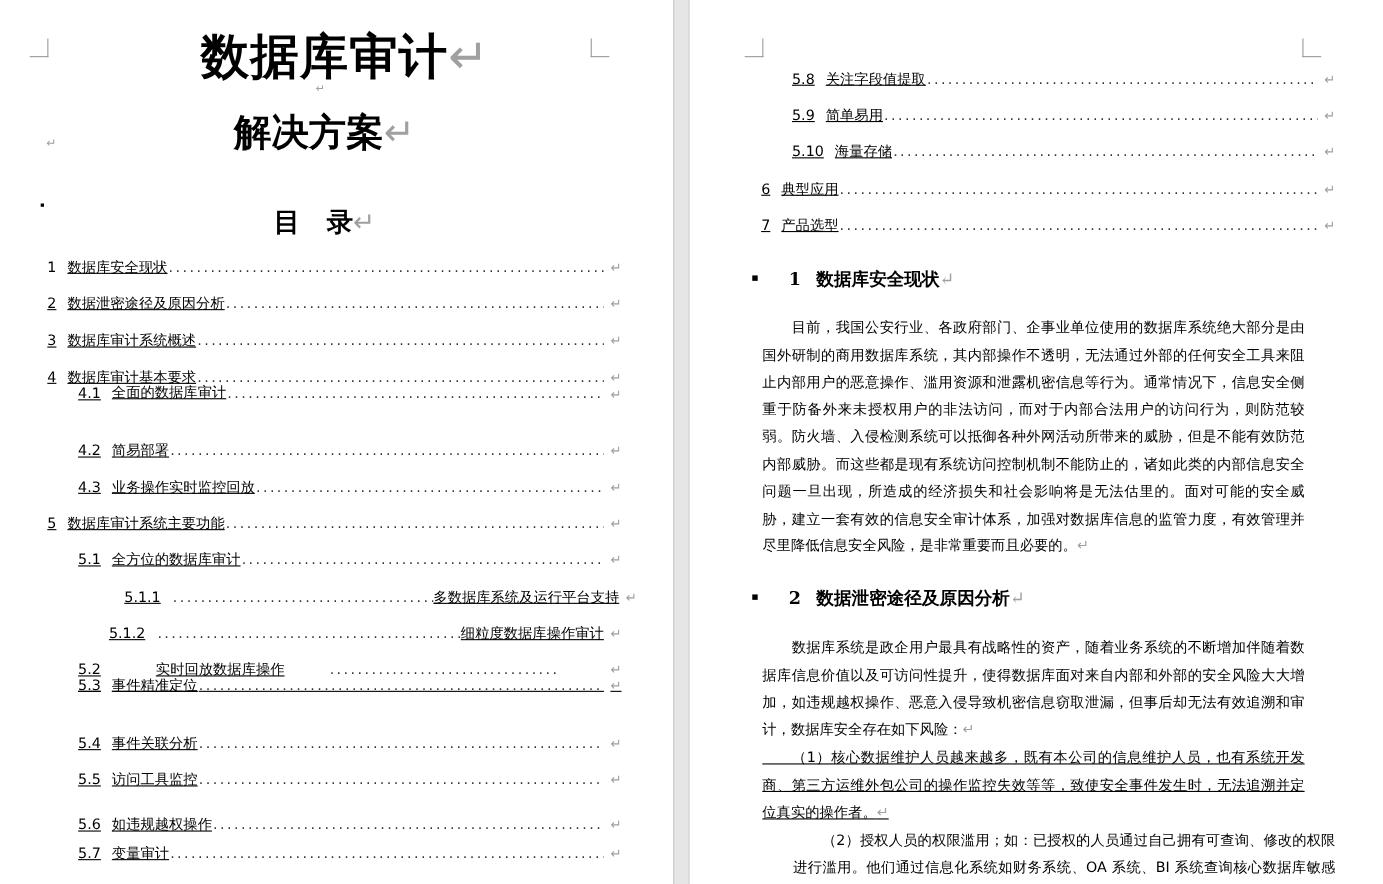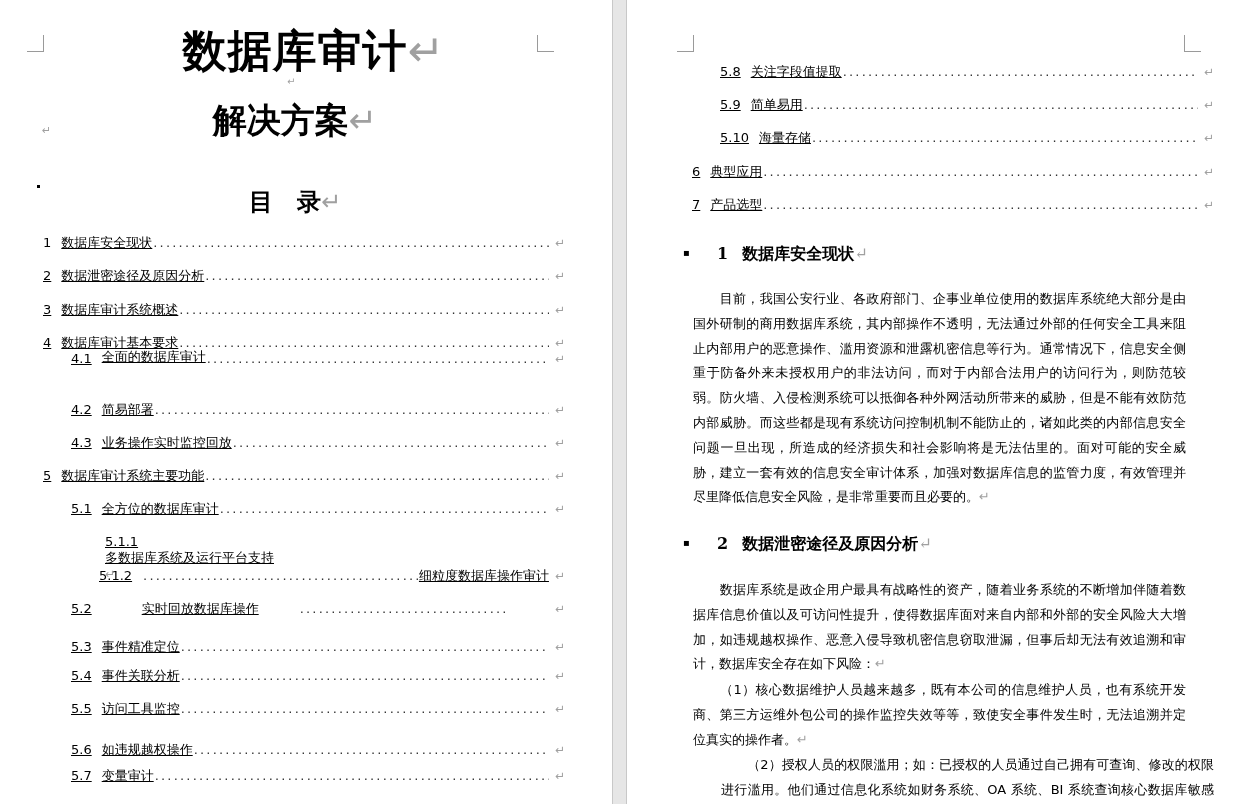--- a/index.html
+++ b/index.html
@@ -98,39 +98,39 @@
         <span class="u">数据库审计系统主要功能</span>
         <span class="dots">........................................................................................................................................................................................................</span>
         <span class="ret">↵</span>
       </div>
       <div class="toc-row" style="left: 71px; top: 500px; width: 494px;">
         <span class="num u">5.1</span>
         <span class="u">全方位的数据库审计</span>
         <span class="dots">........................................................................................................................................................................................................</span>
         <span class="ret">↵</span>
       </div>
-      <div class="toc-row" style="left: 99px; top: 534px; width: 466px; flex-direction: column;">
+      <div class="toc-row" style="left: 113px; top: 534px; width: 466px;">
         <span class="num u">5.1.1</span>
         <span class="dots">........................................................................................................................................................................................................</span>
         <span class="u">多数据库系统及运行平台支持</span>
         <span class="ret">↵</span>
       </div>
       <div class="toc-row" style="left: 99px; top: 567px; width: 466px;">
         <span class="num u">5.1.2</span>
         <span class="dots">........................................................................................................................................................................................................</span>
         <span class="u">细粒度数据库操作审计</span>
         <span class="ret">↵</span>
       </div>
       <div class="toc-row" style="left: 71px; top: 600px; width: 494px; gap: 40px;">
         <span class="num u">5.2</span>
         <span class="u">实时回放数据库操作</span>
         <span class="dots">........................................................................................................................................................................................................</span>
         <span class="ret">↵</span>
       </div>
-      <div class="toc-row" style="left: 71px; top: 638px; width: 494px;">
+      <div class="toc-row" style="left: 71px; top: 614px; width: 494px; text-decoration: underline;">
         <span class="num u">5.3</span>
         <span class="u">事件精准定位</span>
         <span class="dots">........................................................................................................................................................................................................</span>
         <span class="ret">↵</span>
       </div>
       <div class="toc-row" style="left: 71px; top: 667px; width: 494px;">
         <span class="num u">5.4</span>
         <span class="u">事件关联分析</span>
         <span class="dots">........................................................................................................................................................................................................</span>
         <span class="ret">↵</span>
@@ -191,16 +191,16 @@
         <span class="u">产品选型</span>
         <span class="dots">........................................................................................................................................................................................................</span>
         <span class="ret">↵</span>
       </div>
     </div>
   <div id="body-sections">
       <div class="h1" style="top: 244px;"><span class="bullet">▪</span><span class="hnum">1</span><span>数据库安全现状</span><span class="pilcrow">↵</span></div>
       <div class="para" style="top: 287px;"><span>　　目前，我国公安行业、各政府部门、企事业单位使用的数据库系统绝大部分是由国外研制的商用数据库系统，其内部操作不透明，无法通过外部的任何安全工具来阻止内部用户的恶意操作、滥用资源和泄露机密信息等行为。通常情况下，信息安全侧重于防备外来未授权用户的非法访问，而对于内部合法用户的访问行为，则防范较弱。防火墙、入侵检测系统可以抵御各种外网活动所带来的威胁，但是不能有效防范内部威胁。而这些都是现有系统访问控制机制不能防止的，诸如此类的内部信息安全问题一旦出现，所造成的经济损失和社会影响将是无法估里的。面对可能的安全威胁，建立一套有效的信息安全审计体系，加强对数据库信息的监管力度，有效管理并尽里降低信息安全风险，是非常重要而且必要的。</span><span class="ret">↵</span></div>
       <div class="h1" style="top: 534px;"><span class="bullet">▪</span><span class="hnum">2</span><span>数据泄密途径及原因分析</span><span class="pilcrow">↵</span></div>
       <div class="para" style="top: 578px;"><span>　　数据库系统是政企用户最具有战略性的资产，随着业务系统的不断增加伴随着数据库信息价值以及可访问性提升，使得数据库面对来自内部和外部的安全风险大大增加，如违规越权操作、恶意入侵导致机密信息窃取泄漏，但事后却无法有效追溯和审计，数据库安全存在如下风险：</span><span class="ret">↵</span></div>
-      <div class="para" style="top: 678px;"><span>　　（1）核心数据维护人员越来越多，既有本公司的信息维护人员，也有系统开发商、第三方运维外包公司的操作监控失效等等，致使安全事件发生时，无法追溯并定位真实的操作者。</span><span class="ret">↵</span></div>
+      <div class="para" style="top: 678px; text-decoration: underline;"><span>　　（1）核心数据维护人员越来越多，既有本公司的信息维护人员，也有系统开发商、第三方运维外包公司的操作监控失效等等，致使安全事件发生时，无法追溯并定位真实的操作者。</span><span class="ret">↵</span></div>
       <div class="para" style="top: 753px; margin-left: 28px;"><span>　　（2）授权人员的权限滥用；如：已授权的人员通过自己拥有可查询、修改的权限进行滥用。他们通过信息化系统如财务系统、OA 系统、BI 系统查询核心数据库敏感信息。</span><span class="ret">↵</span></div>
     </div>
 </div>
 
 </body></html>

